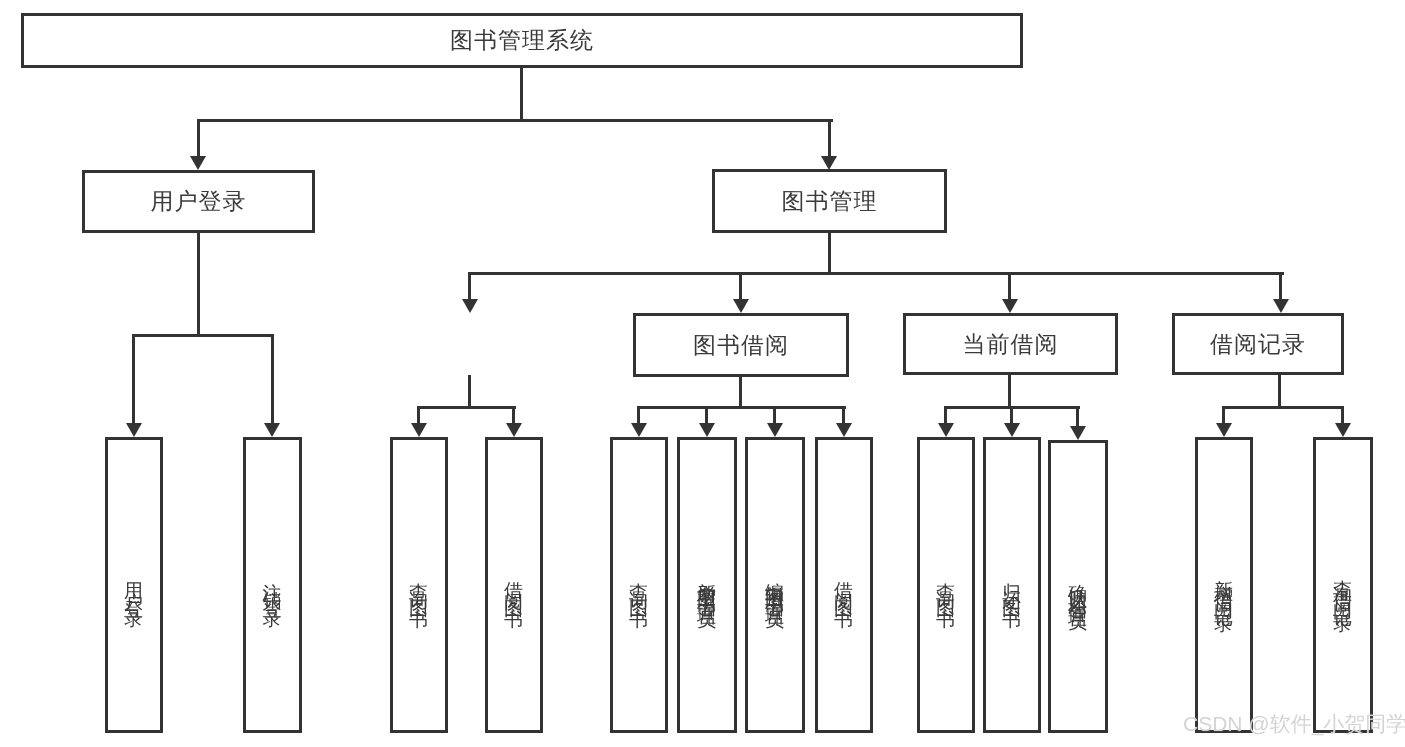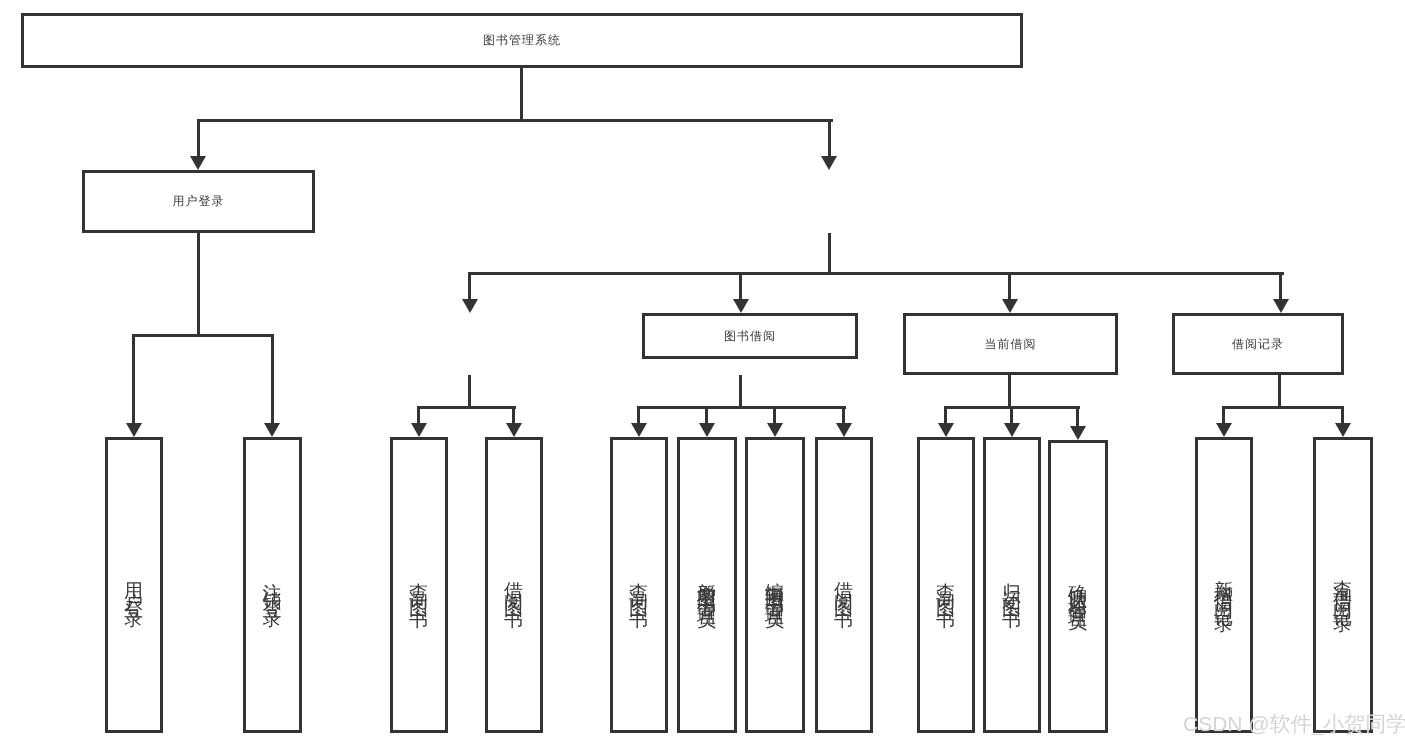--- a/index.html
+++ b/index.html
@@ -8,21 +8,21 @@
   html,body{margin:0;padding:0;background:var(--page_bg);}
   .canvas{
     position:relative; width:1405px; height:747px; background:var(--page_bg);
     font-family:"Liberation Sans", sans-serif; overflow:hidden;
   }
   .node{
     position:absolute; box-sizing:border-box; border:3px solid var(--line);
     background:var(--box_bg); color:var(--text);
     display:flex; align-items:center; justify-content:center;
   }
-  .h-node{font-size:12px; letter-spacing:1px;}
+  .h-node{font-size:23px; letter-spacing:1px;}
   .v-node{font-size:19px;}
   .v-node .vlabel{
     writing-mode:vertical-rl; text-orientation:upright; letter-spacing:9px;
     line-height:1; white-space:nowrap;
   }
   .hline{position:absolute; height:3px; background:var(--line);}
   .vline{position:absolute; width:3px; background:var(--line);}
   .arrow{
     position:absolute; width:0; height:0;
     border-left:8px solid transparent; border-right:8px solid transparent;
@@ -46,40 +46,43 @@
   <div class="vline" style="left:520px;top:68px;height:54px;"></div>
   <div class="hline" style="left:197px;top:119px;width:636px;"></div>
   <div class="vline" style="left:197px;top:119px;height:39px;"></div>
   <div class="arrow" style="left:190px;top:156px;"></div>
   <div class="vline" style="left:828px;top:119px;height:39px;"></div>
   <div class="arrow" style="left:821px;top:156px;"></div>
 
   <div class="node h-node" style="left:82px;top:170px;width:233px;height:63px;">
     <span>用户登录</span>
   </div>
+  <div class="node h-node" style="left:712px;top:169px;width:235px;height:64px;">
+    <span>图书管理</span>
+  </div>
 
   <div class="vline" style="left:197px;top:233px;height:104px;"></div>
   <div class="hline" style="left:132px;top:334px;width:142px;"></div>
   <div class="vline" style="left:132px;top:334px;height:90px;"></div>
   <div class="arrow" style="left:126px;top:423px;"></div>
   <div class="vline" style="left:271px;top:334px;height:90px;"></div>
   <div class="arrow" style="left:264px;top:423px;"></div>
 
   <div class="vline" style="left:828px;top:233px;height:42px;"></div>
   <div class="hline" style="left:468px;top:272px;width:816px;"></div>
   <div class="vline" style="left:468px;top:272px;height:28px;"></div>
   <div class="arrow" style="left:462px;top:299px;"></div>
   <div class="vline" style="left:739px;top:272px;height:28px;"></div>
   <div class="arrow" style="left:733px;top:299px;"></div>
   <div class="vline" style="left:1008px;top:272px;height:28px;"></div>
   <div class="arrow" style="left:1002px;top:299px;"></div>
   <div class="vline" style="left:1279px;top:272px;height:28px;"></div>
   <div class="arrow" style="left:1273px;top:299px;"></div>
 
-  <div class="node h-node" style="left:633px;top:313px;width:216px;height:46px;margin-left:9px;">
+  <div class="node h-node" style="left:633px;top:313px;width:216px;height:64px;">
     <span>图书借阅</span>
   </div>
   <div class="node h-node" style="left:903px;top:313px;width:215px;height:62px;text-align:center;">
     <span>当前借阅</span>
   </div>
   <div class="node h-node" style="left:1172px;top:313px;width:172px;height:62px;">
     <span>借阅记录</span>
   </div>
 
   <div class="vline" style="left:468px;top:375px;height:33px;"></div>

